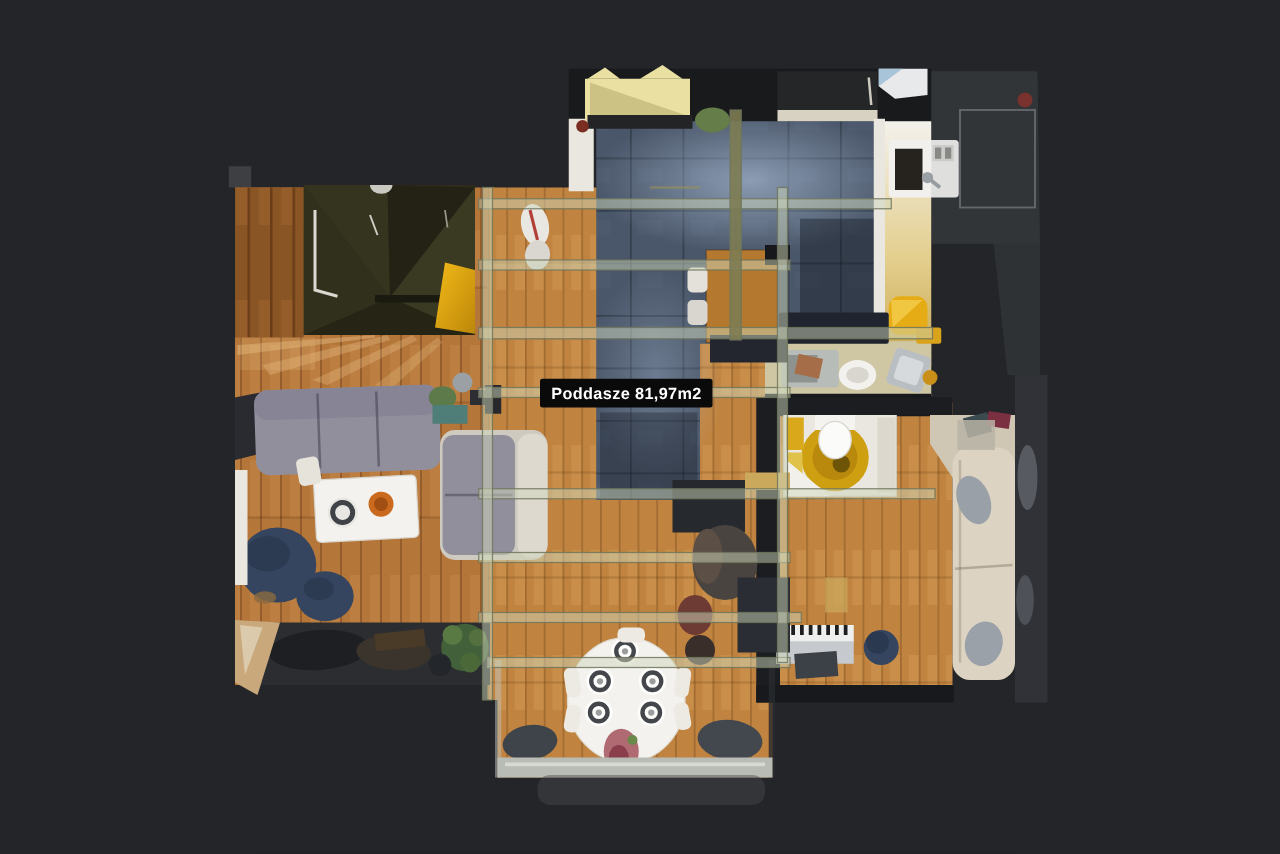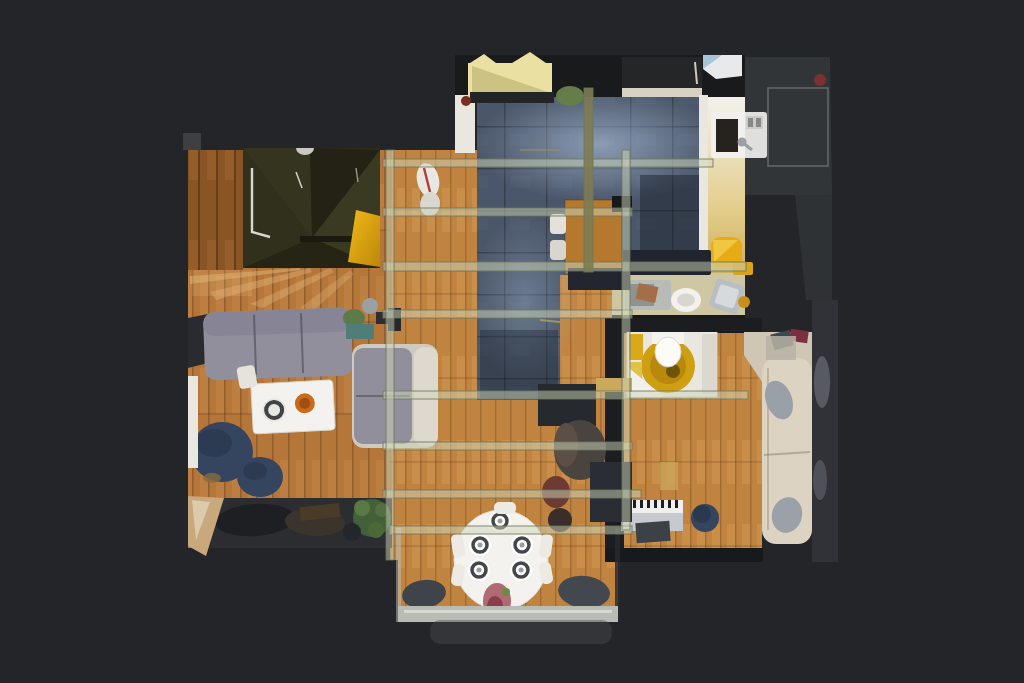--- a/index.html
+++ b/index.html
@@ -379,13 +379,14 @@
     <rect x="383" y="391" width="365" height="8"></rect>
     <rect x="383" y="442" width="249" height="8"></rect>
     <rect x="383" y="490" width="258" height="8"></rect>
     <rect x="390" y="526" width="242" height="8"></rect>
     <rect x="386" y="150" width="8" height="410"></rect>
     <rect x="622" y="150" width="8" height="380"></rect>
     <rect x="584" y="88" width="9" height="184" fill="rgba(125,124,82,0.9)"></rect>
   </g>
 </svg>
 
+<div id="floor-label">Poddasze 81,97m2</div>
 </div>
 
 </body></html>

